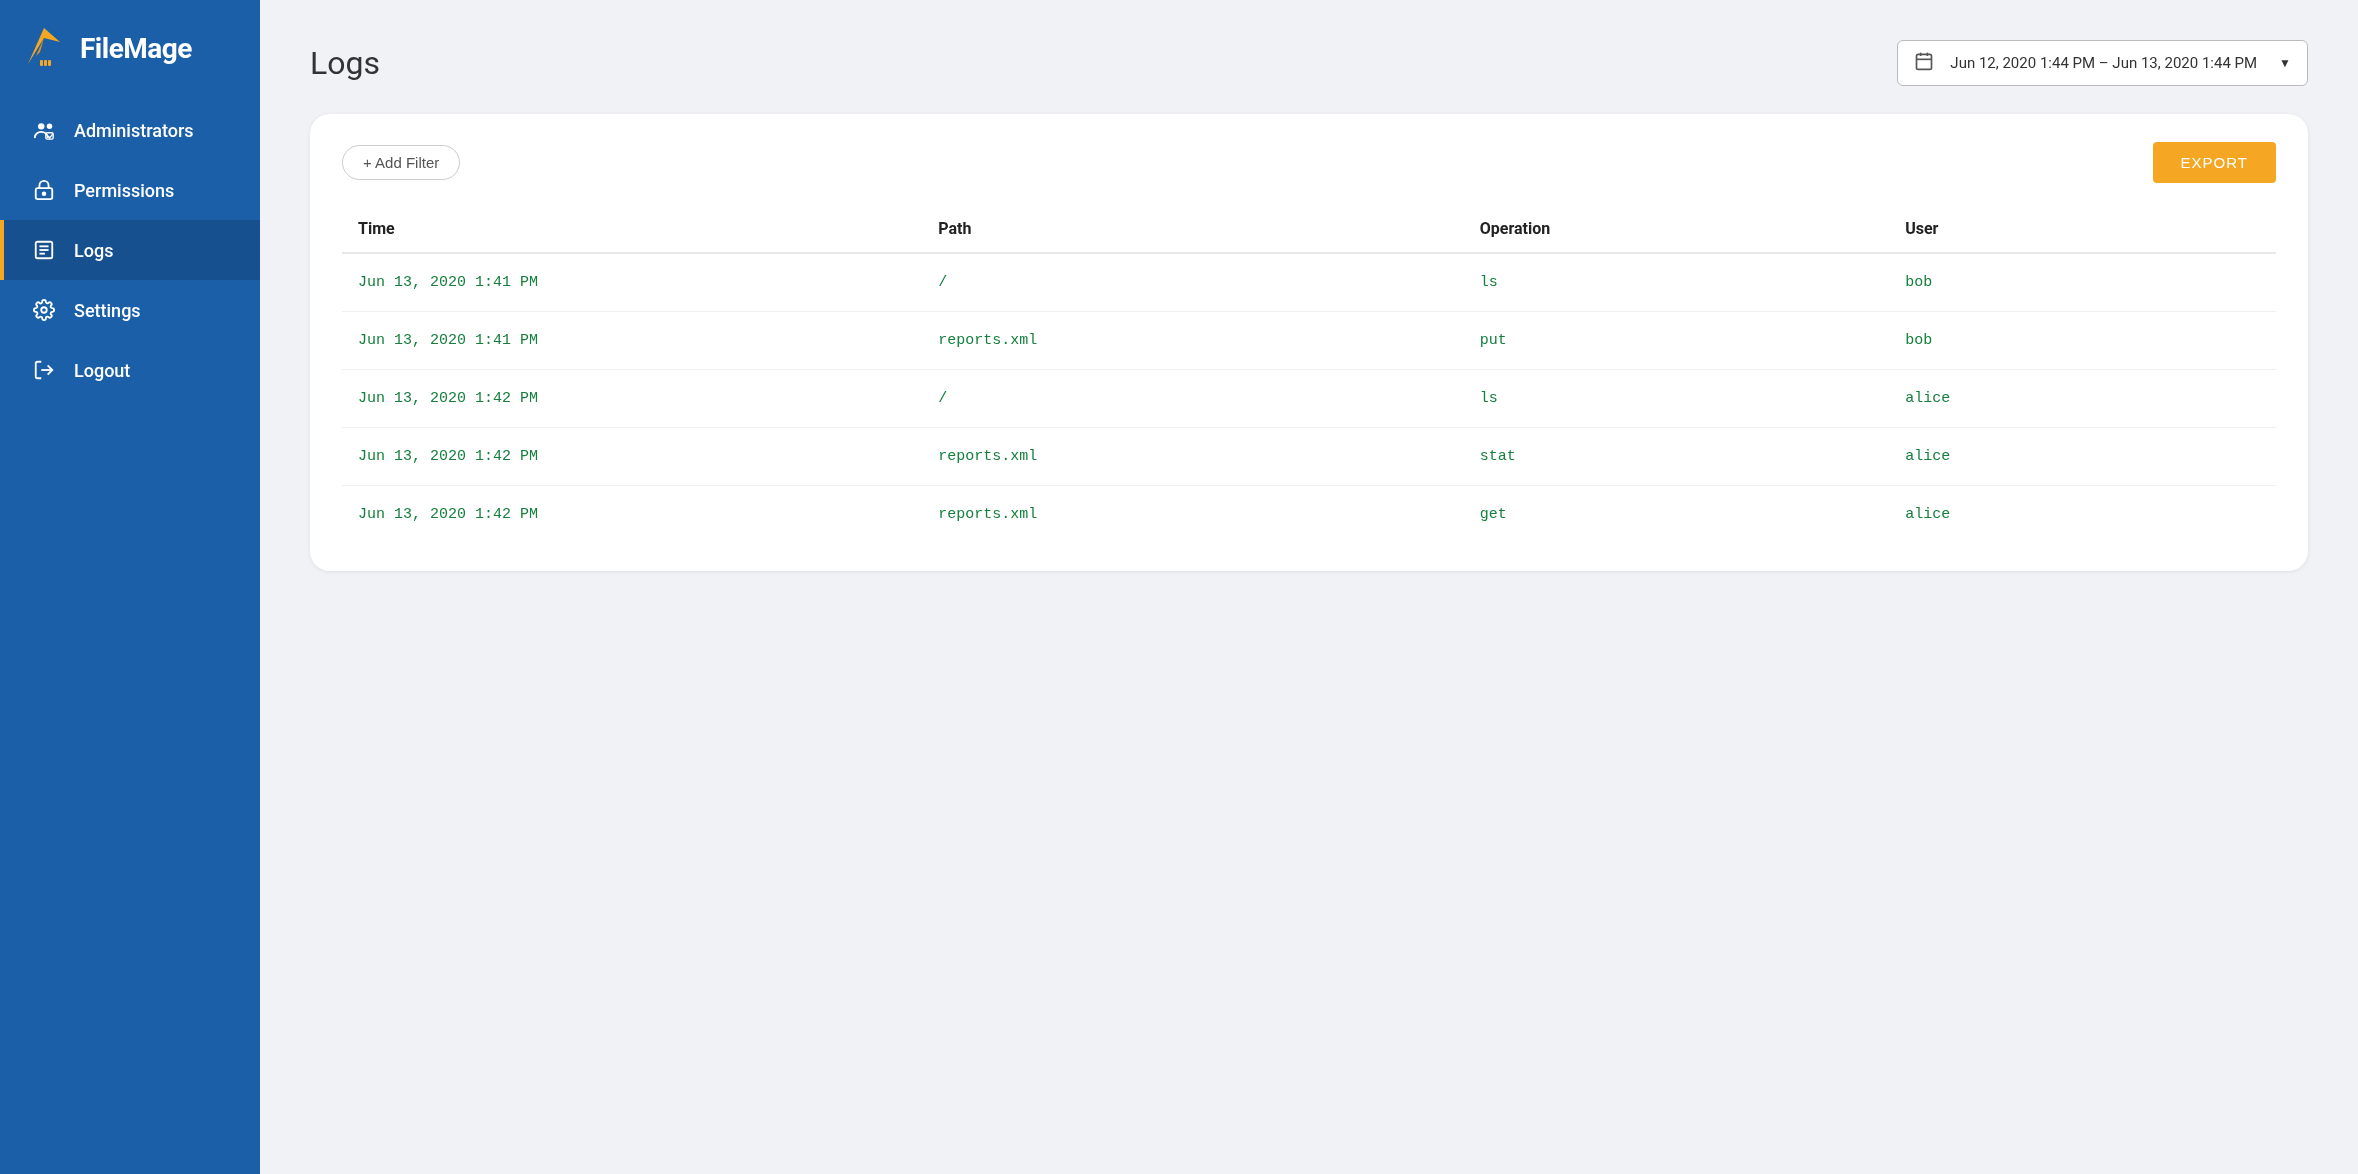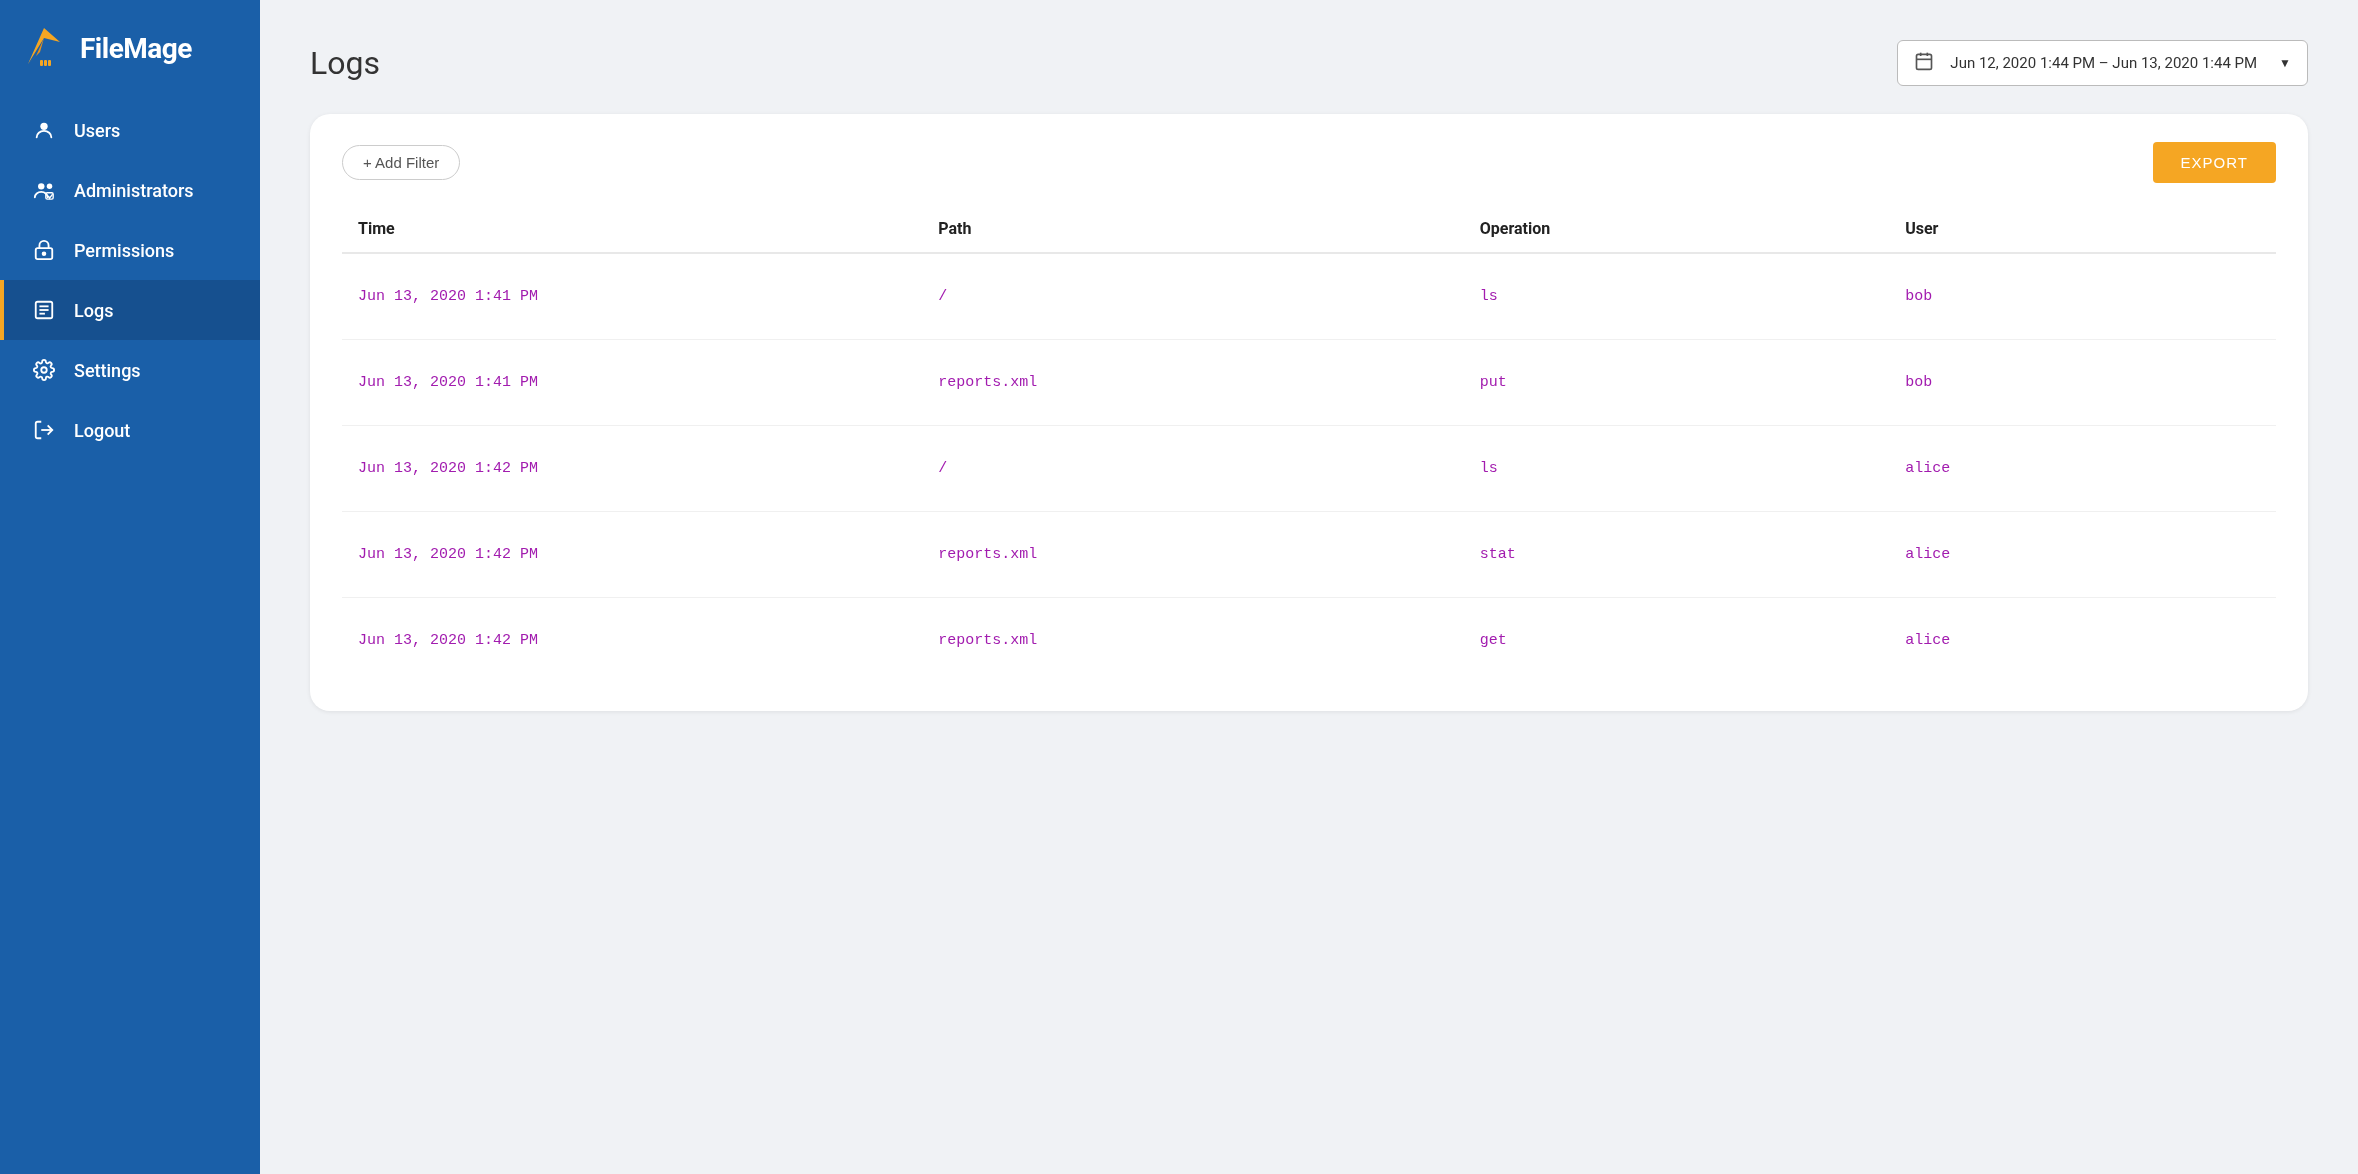--- a/index.html
+++ b/index.html
@@ -164,23 +164,23 @@
     .logs-table th {
       text-align: left;
       font-size: 16px;
       font-weight: 700;
       color: #222;
       padding: 12px 16px 14px 16px;
       border-bottom: 2px solid #e8e8e8;
     }
 
     .logs-table td {
-      padding: 34px 16px;
+      padding: 20px 16px;
       font-size: 15px;
-      color: #a21caf;
+      color: #15803d;
       border-bottom: 1px solid #f0f0f0;
       font-family: 'Courier New', Courier, monospace;
     }
 
     .logs-table tr:last-child td {
       border-bottom: none;
     }
 
     .col-time { width: 30%; }
     .col-path { width: 28%; }
@@ -198,29 +198,20 @@
       <polygon points="8,40 20,28 24,14 16,32" fill="#e8901a"></polygon>
       <rect x="20" y="36" width="3" height="6" fill="#f5a623" rx="1"></rect>
       <rect x="24" y="36" width="3" height="6" fill="#f5a623" rx="1"></rect>
       <rect x="28" y="36" width="3" height="6" fill="#f5a623" rx="1"></rect>
     </svg>
     <span class="logo-text">FileMage</span>
   </div>
 
   <nav class="sidebar-nav">
 
-    <div class="nav-item">
-      <span class="nav-icon">
-        <svg width="22" height="22" viewBox="0 0 24 24" fill="white" xmlns="http://www.w3.org/2000/svg">
-          <circle cx="12" cy="8" r="4"></circle>
-          <path d="M4 20c0-4 3.6-7 8-7s8 3 8 7" stroke="white" stroke-width="2" fill="none" stroke-linecap="round"></path>
-        </svg>
-      </span>
-      <span>Users</span>
-    </div>
 
 
     <div class="nav-item">
       <span class="nav-icon">
         <svg width="22" height="22" viewBox="0 0 24 24" fill="white" xmlns="http://www.w3.org/2000/svg">
           <circle cx="9" cy="8" r="3.5"></circle>
           <path d="M2 20c0-3.3 3.1-6 7-6s7 2.7 7 6" stroke="white" stroke-width="2" fill="none" stroke-linecap="round"></path>
           <circle cx="18" cy="8" r="3"></circle>
           <path d="M17 19l1 2 3-4" stroke="white" stroke-width="1.5" fill="none" stroke-linecap="round"></path>
           <rect x="14" y="15" width="8" height="7" rx="1.5" stroke="white" stroke-width="1.5" fill="none"></rect>

